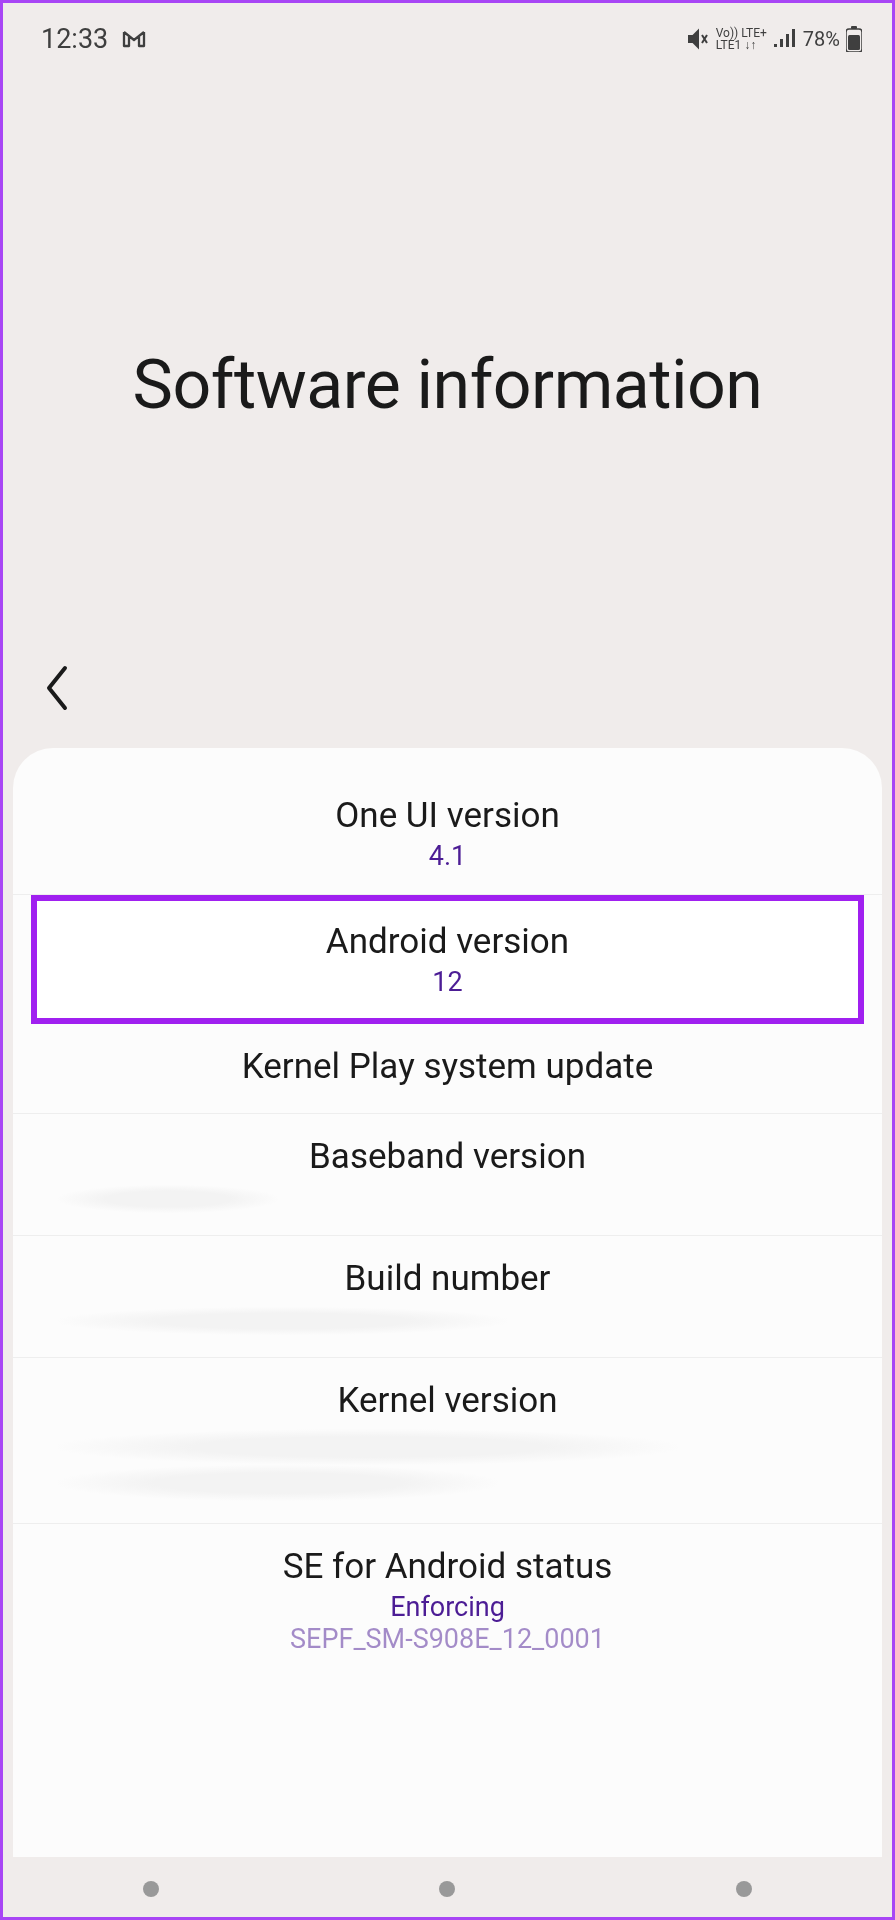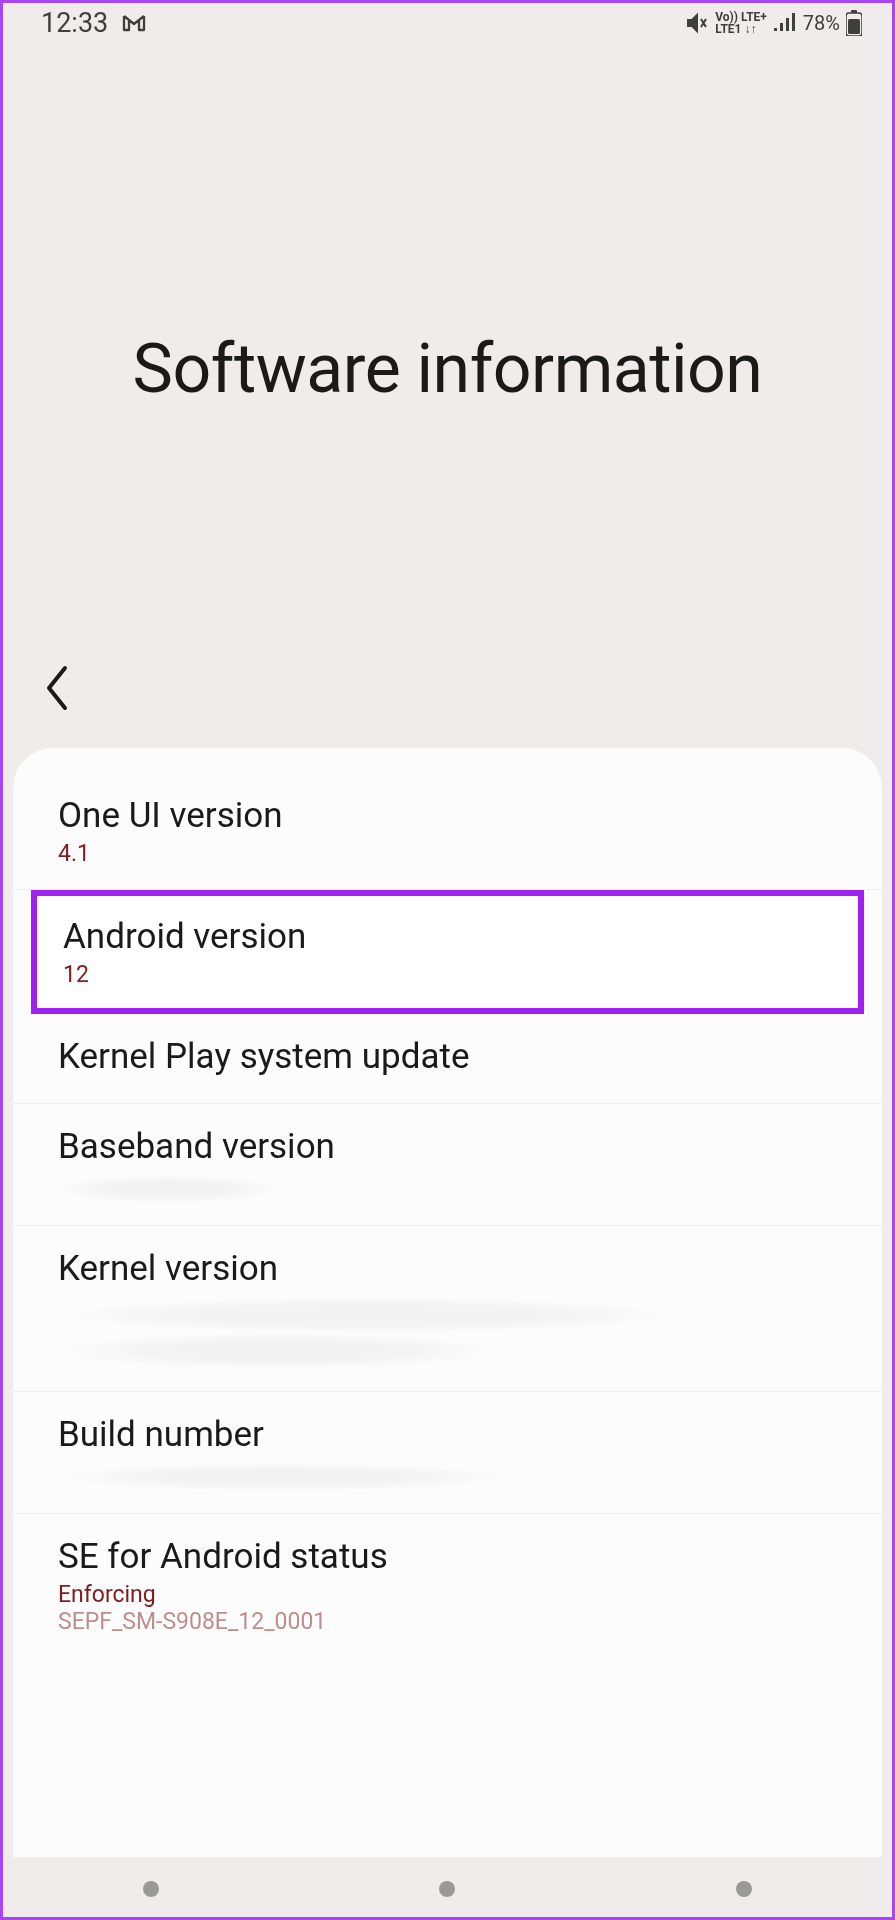--- a/index.html
+++ b/index.html
@@ -13,21 +13,21 @@
       height: 1920px;
       background: #f0eceb;
       border: 3px solid #a846f5;
       position: relative;
       overflow: hidden;
     }
     .status-bar {
       display: flex;
       justify-content: space-between;
       align-items: center;
-      padding: 4px 30px 10px 38px;
+      padding: 20px 30px 10px 38px;
       font-size: 27px;
       color: #3f3f3f;
     }
     .status-left {
       display: flex;
       align-items: center;
       gap: 14px;
     }
     .status-right {
       display: flex;
@@ -58,40 +58,41 @@
       bottom: 60px;
       background: #fcfcfc;
       border-radius: 40px 40px 0 0;
       padding: 25px 0 0 0;
       overflow: hidden;
     }
     .list-item {
       padding: 22px 45px;
       border-bottom: 1px solid #eee;
       cursor: pointer;
+      text-align: center;
     }
     .list-item.highlighted {
       border: 6px solid #a020f0;
       margin: 0 18px;
       padding: 20px 26px 20px 26px;
       background: #fff;
       position: relative;
     }
     .list-item:last-child {
       border-bottom: none;
     }
     .item-title {
       font-size: 35px;
       color: #1a1a1a;
       font-weight: 400;
       margin-bottom: 4px;
     }
     .item-value {
-      font-size: 23px;
-      color: #7f1d1d;
+      font-size: 27px;
+      color: #4c1d95;
       font-weight: 400;
     }
     .redact-bar {
       height: 28px;
       background: radial-gradient(ellipse at center, #f3f3f3 40%, #fcfcfc 72%);
       border-radius: 14px;
       margin-top: 8px;
     }
     .nav-bar {
       position: absolute;
@@ -104,21 +105,21 @@
     }
     .nav-dot {
       width: 16px;
       height: 16px;
       border-radius: 50%;
       background: #999;
     }
     .lte-label {
       font-size: 12px;
       line-height: 1;
-      font-weight: 700;
+      font-weight: 400;
       color: #3f3f3f;
     }
     .battery-pct {
       font-size: 20px;
       color: #3f3f3f;
     }
     .gmail-icon {
       width: 24px;
       height: 18px;
     }
@@ -174,27 +175,27 @@
     <div class="item-value">12</div>
   </div>
   <div class="list-item">
     <div class="item-title">Kernel Play system update</div>
   </div>
   <div class="list-item">
     <div class="item-title">Baseband version</div>
     <div class="redact-bar" style="width:220px"></div>
   </div>
   <div class="list-item">
+    <div class="item-title">Build number</div>
+    <div class="redact-bar" style="width:450px"></div>
+  </div>
+  <div class="list-item">
     <div class="item-title">Kernel version</div>
     <div class="redact-bar" style="width:620px;height:36px"></div>
     <div class="redact-bar" style="width:440px;height:36px;margin-top:0"></div>
-  </div>
-  <div class="list-item">
-    <div class="item-title">Build number</div>
-    <div class="redact-bar" style="width:450px"></div>
   </div>
   <div class="list-item" style="border-bottom:none">
     <div class="item-title">SE for Android status</div>
     <div class="item-value">Enforcing</div>
     <div class="item-value" style="opacity:0.5">SEPF_SM-S908E_12_0001</div>
   </div>
 </div>
 
 <div class="nav-bar">
   <div class="nav-dot"></div>

